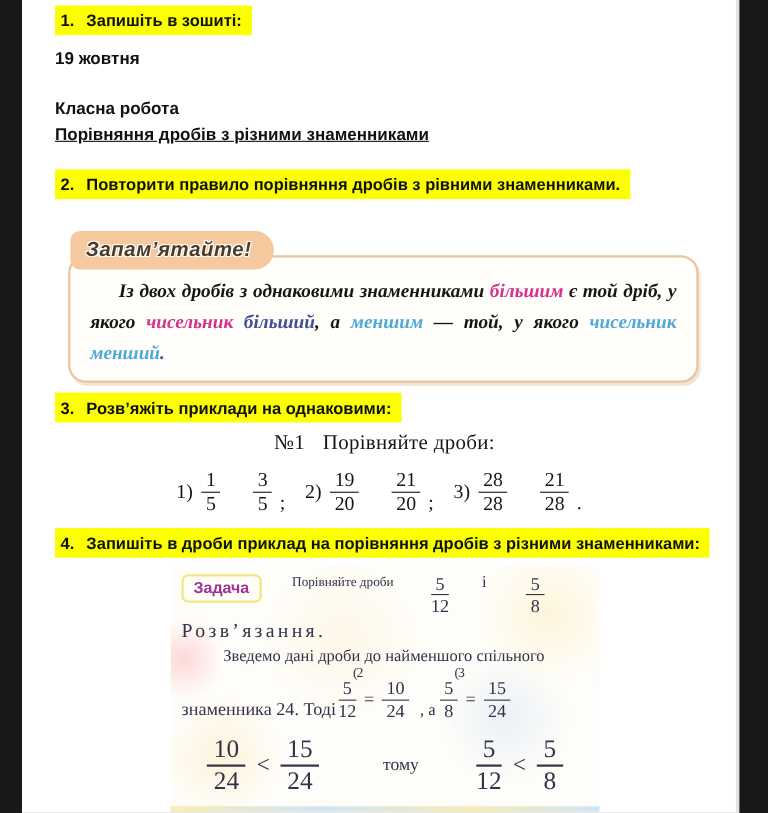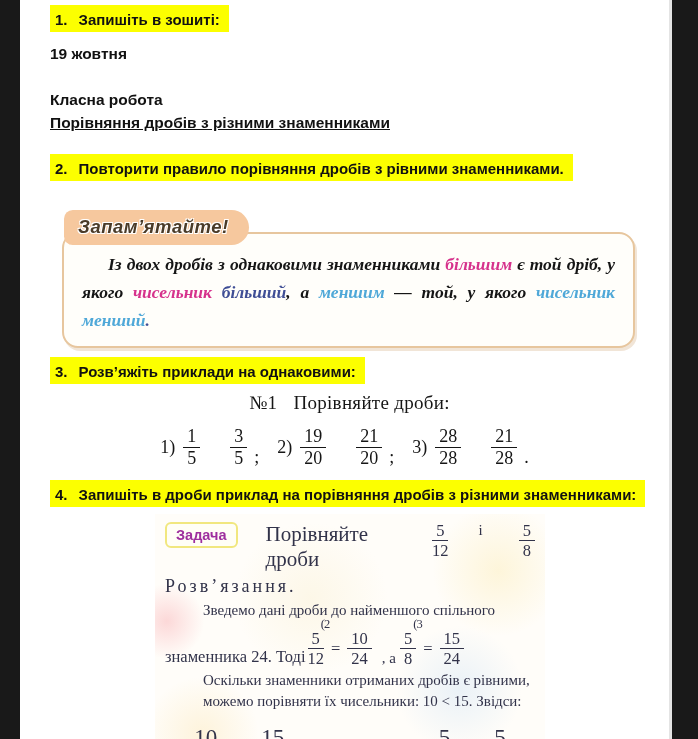--- a/index.html
+++ b/index.html
@@ -72,21 +72,21 @@
                  radial-gradient(circle at 88% 20%, rgba(250,230,160,.35), transparent 16%),
                  radial-gradient(circle at 78% 62%, rgba(160,200,240,.22), transparent 18%),
                  radial-gradient(circle at 40% 30%, rgba(250,240,210,.45), transparent 25%),
                  #fffdf9; }
   .task-card::after { content:""; position:absolute; left:0; right:0; bottom:0; height:5px;
                       background:linear-gradient(90deg,#f8eeb2,#cfe4f3 35%,#f6ecb6 70%,#cfe4f3); }
   .task-head { display:flex; align-items:flex-start; gap:28px; }
   .task-badge { border:2px solid #f1e77f; border-radius:6px; padding:3px 9px;
                 font-family:"Liberation Sans", sans-serif; font-weight:bold;
                 font-size:14.5px; color:var(--magenta,#9e2f9e); background:#fffef6; }
-  .task-prompt { font-size:21px; }
+  .task-prompt { font-size:12px; }
   .task-head .frac { font-size:16.5px; margin-left:6px; }
   .task-head .conj { margin:0 2px; font-size:15px; }
   .sol-title { text-align:left; font-size:18px; letter-spacing:3px; margin-top:4px; }
   .task-p { font-size:15px; line-height:21px; text-align:justify; margin-top:3px;margin-left:38px; }
   .eq-row { display:flex; align-items:flex-end; margin-top:1px; font-size:16.5px; }
   .eq-row .lead { line-height:21px; padding-top:2px; }
   .eq-group { display:inline-flex; align-items:center; gap:7px; margin-top:8px; }
   .eq-group .frac { font-size:16.5px; }
   .fn-wrap { position:relative; }
   .mult { position:absolute; top:-11px; left:100%; margin-left:1px; font-size:12.5px; letter-spacing:-1px; white-space:nowrap; }
@@ -227,24 +227,20 @@
               <span class="fn"><span class="fn-wrap"><span>5</span><span class="mult">(3</span></span></span>
               <span class="fd">8</span>
             </span>
           <span>=</span>
           <span class="frac">
               <span class="fn">15</span>
               <span class="fd">24</span>
             </span>
         </span>
       </div>
-      <div class="task-p">
-        <div>Оскільки знаменники отриманих дробів є рівними,</div>
-        <div>можемо порівняти їх чисельники: 10 &lt; 15. Звідси:</div>
-      </div>
       <div class="concl-row">
         <span class="frac">
             <span class="fn">10</span>
             <span class="fd">24</span>
           </span>
         <span class="lt">&lt;</span>
         <span class="frac">
             <span class="fn">15</span>
             <span class="fd">24</span>
           </span>

